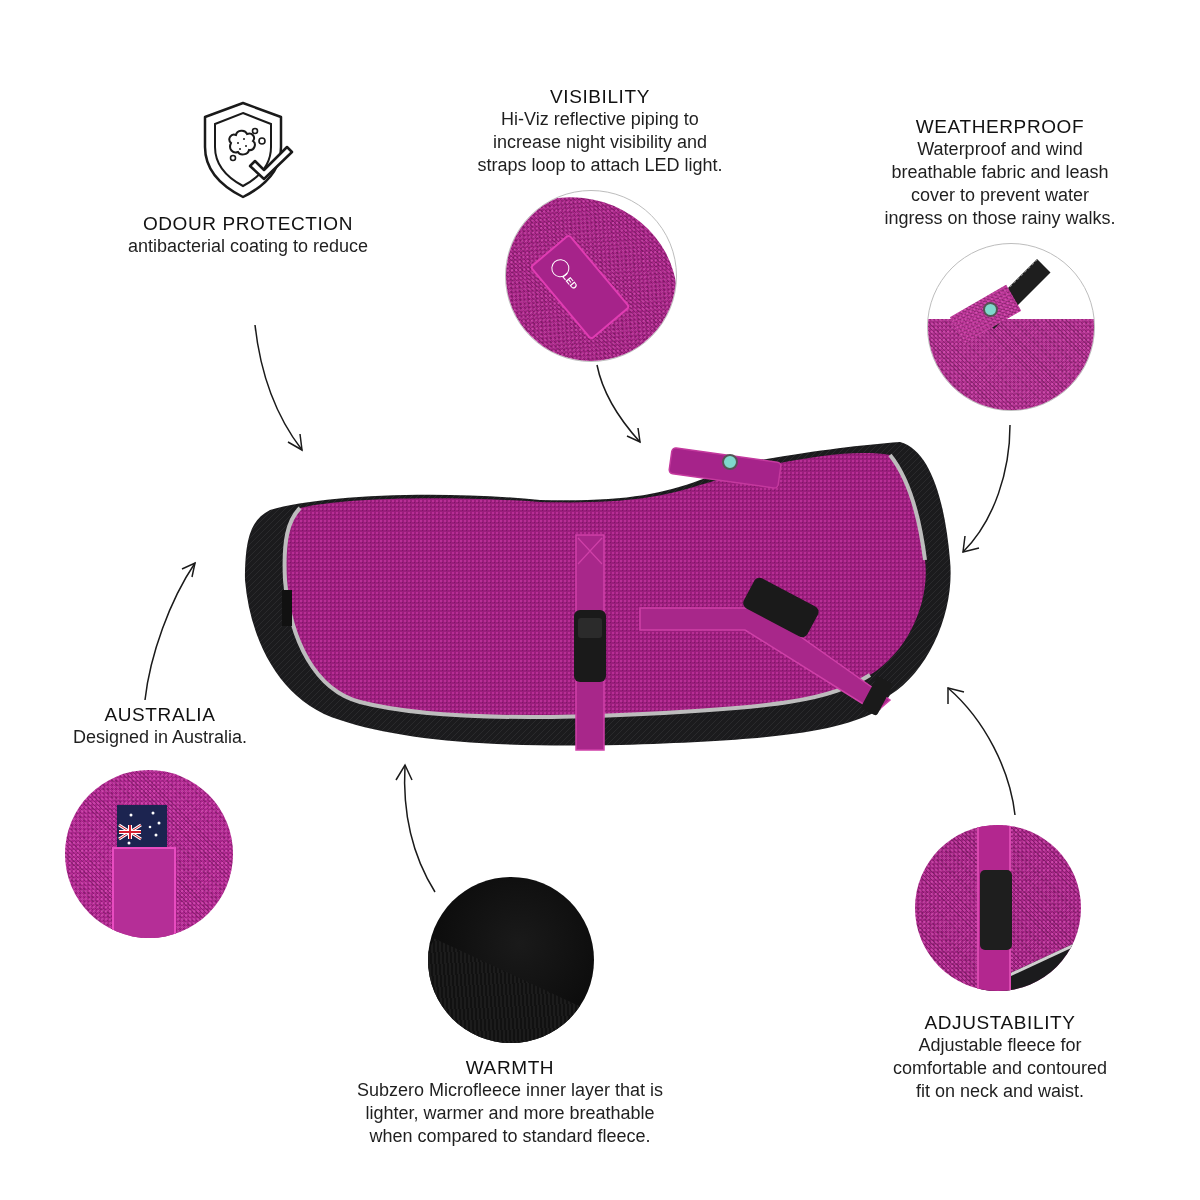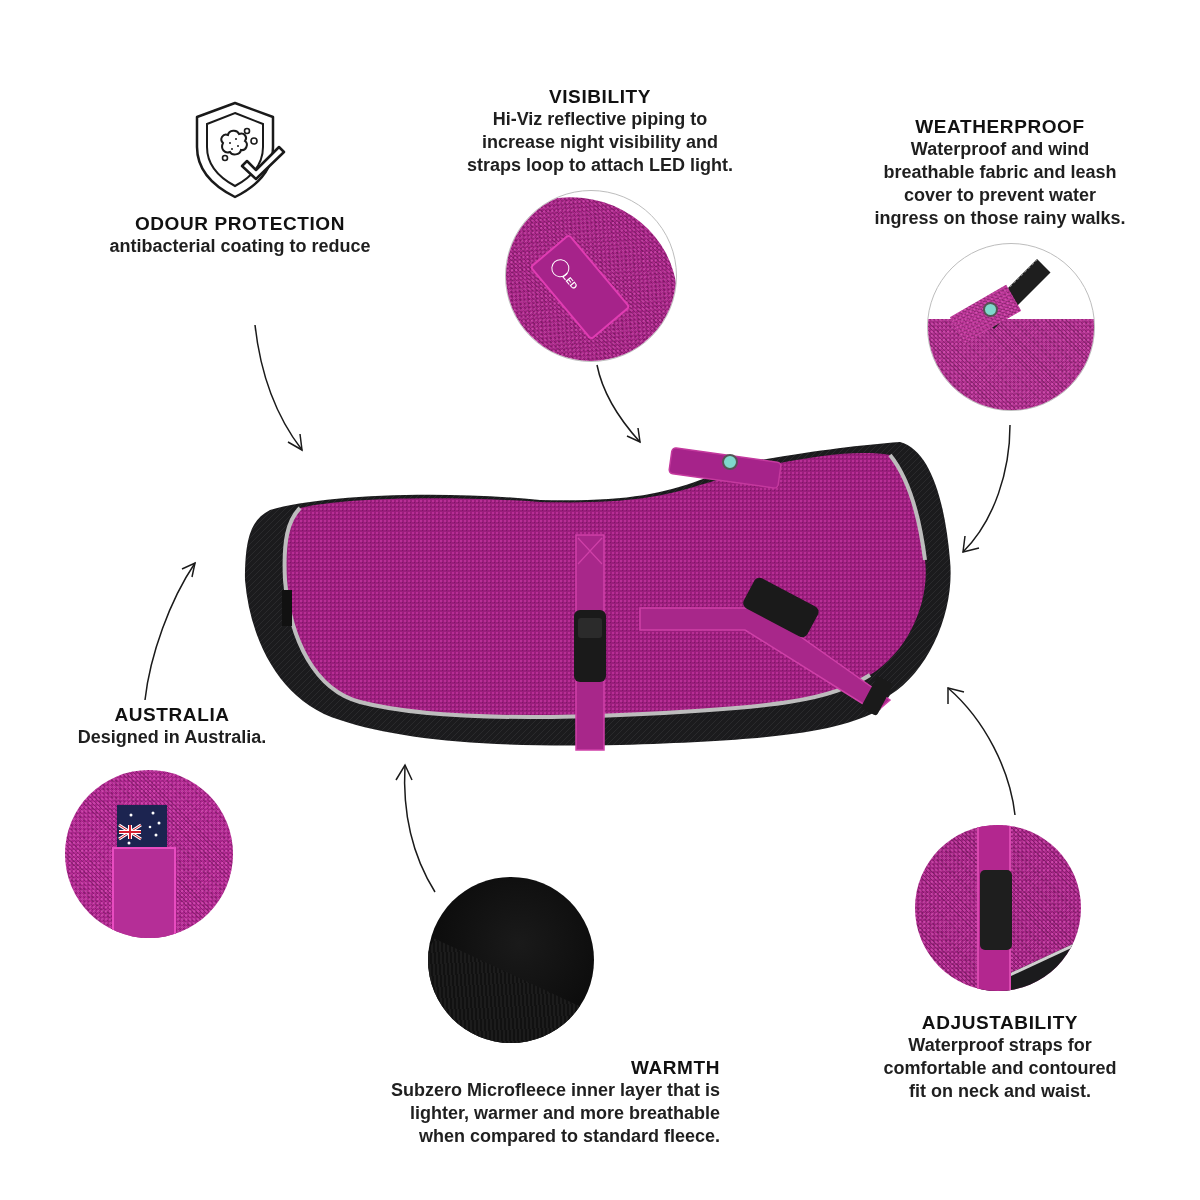--- a/index.html
+++ b/index.html
@@ -1,36 +1,36 @@
 <!DOCTYPE html>
 <html><head>
 <meta charset="utf-8">
 <style>
   html, body { margin:0; padding:0; background:#ffffff; }
   body { width:1200px; height:1200px; position:relative; overflow:hidden;
          font-family:"Liberation Sans", sans-serif; color:#1a1a1a; }
   .feature { position:absolute; text-align:center; }
-  .feature h2 { margin:0; font-size:19px; font-weight:700; letter-spacing:0.6px; line-height:22px; color:#111; }
-  .feature p { margin:0; font-size:18px; line-height:23px; font-weight:700; color:#1f1f1f; }
+  .feature h2 { margin:0; font-size:19px; font-weight:400; letter-spacing:0.6px; line-height:22px; color:#111; }
+  .feature p { margin:0; font-size:18px; line-height:23px; font-weight:400; color:#1f1f1f; }
   .circle { position:absolute; border-radius:50%; overflow:hidden; }
   .fabric {
     background-color:#9c1f7e;
     background-image:
       radial-gradient(circle at 30% 30%, rgba(255,120,220,0.35) 0 1px, transparent 1.5px),
       repeating-linear-gradient(45deg, rgba(0,0,0,0.18) 0 1px, transparent 1px 3px),
       repeating-linear-gradient(-45deg, rgba(255,90,200,0.18) 0 1px, transparent 1px 3px);
     background-size: 4px 4px, auto, auto;
   }
   .arrow { position:absolute; overflow:visible; }
   svg { display:block; }
 </style>
 </head>
 <body>
 
-<div class="feature" style="left:60px; top:95px; width:360px;">
+<div class="feature" style="left:68px; top:95px; width:360px;">
   <div style="margin:0 auto 8px auto; width:110px; height:110px;">
     <svg width="110" height="110" viewBox="0 0 110 110">
       <path d="M50 8 L88 22 L88 52 C88 76 70 92 50 102 C30 92 12 76 12 52 L12 22 Z" fill="none" stroke="#1a1a1a" stroke-width="2.5" stroke-linejoin="round"></path>
       <path d="M50 18 L78 29 L78 52 C78 70 65 83 50 91 C35 83 22 70 22 52 L22 29 Z" fill="none" stroke="#1a1a1a" stroke-width="2"></path>
       <path d="M38 48 C34 44 38 38 43 40 C44 35 52 34 54 39 C59 37 63 42 60 46 C64 49 61 56 56 55 C55 60 47 61 45 57 C40 59 35 54 38 48 Z" fill="none" stroke="#1a1a1a" stroke-width="2"></path>
       <circle cx="62" cy="36" r="2.5" fill="none" stroke="#1a1a1a" stroke-width="1.6"></circle>
       <circle cx="69" cy="46" r="3" fill="none" stroke="#1a1a1a" stroke-width="1.6"></circle>
       <circle cx="40" cy="63" r="2.5" fill="none" stroke="#1a1a1a" stroke-width="1.6"></circle>
       <circle cx="45" cy="48" r="1" fill="#1a1a1a"></circle>
         <circle cx="51" cy="44" r="1" fill="#1a1a1a"></circle>
@@ -64,21 +64,21 @@
   <p>cover to prevent water</p>
   <p>ingress on those rainy walks.</p>
 </div>
 <div class="circle" style="left:927px; top:243px; width:166px; height:166px; border:1px solid #bdbdbd; background:#fff;">
   <div class="fabric" style="position:absolute; left:-5px; top:75px; width:180px; height:100px; background-color:#a52a86;"></div>
   <div style="position:absolute; left:78px; top:10px; width:18px; height:80px; background:#1e1e1e; transform:rotate(45deg); border-left:1px dashed #888;"></div>
   <div class="fabric" style="position:absolute; left:25px; top:55px; width:65px; height:30px; background-color:#b02f8e; transform:rotate(-30deg);"></div>
   <div style="position:absolute; left:55px; top:58px; width:11px; height:11px; border-radius:50%; background:#7fd8cc; border:2px solid #555;"></div>
 </div>
 
-<div class="feature" style="left:32px; top:704px; width:280px;">
+<div class="feature" style="left:20px; top:704px; width:280px;">
   <h2>AUSTRALIA</h2>
   <p>Designed in Australia.</p>
 </div>
 <div class="circle fabric" style="left:65px; top:770px; width:168px; height:168px; background-color:#a8238a;">
   <div style="position:absolute; left:52px; top:35px; width:50px; height:42px; background:#1c2450;">
     <svg width="50" height="42" viewBox="0 0 50 42">
       <rect x="2" y="20" width="22" height="14" fill="#1c2450"></rect>
       <path d="M2 20 L24 34 M24 20 L2 34" stroke="#fff" stroke-width="3"></path>
       <path d="M2 20 L24 34 M24 20 L2 34" stroke="#d32030" stroke-width="1"></path>
       <path d="M13 20 V34 M2 27 H24" stroke="#fff" stroke-width="4"></path>
@@ -87,33 +87,33 @@
         <circle cx="36" cy="8" r="1.5" fill="#fff"></circle>
       <circle cx="42" cy="18" r="1.5" fill="#fff"></circle>
         <circle cx="33" cy="22" r="1.3" fill="#fff"></circle>
       <circle cx="39" cy="30" r="1.5" fill="#fff"></circle>
         <circle cx="12" cy="38" r="1.5" fill="#fff"></circle>
     </svg>
   </div>
   <div style="position:absolute; left:47px; top:77px; width:60px; height:100px; background:#b52e97; border:2px solid #e84cc0;"></div>
 </div>
 
-<div class="feature" style="left:300px; top:1057px; width:420px;text-align:right;">
+<div class="feature" style="left:300px; top:1057px; width:420px;">
   <h2>WARMTH</h2>
   <p>Subzero Microfleece inner layer that is</p>
   <p>lighter, warmer and more breathable</p>
   <p>when compared to standard fleece.</p>
 </div>
 <div class="circle" style="left:428px; top:877px; width:166px; height:166px; background:radial-gradient(circle at 55% 40%, #1a1a1a, #0b0b0b 70%);">
   <div style="position:absolute; left:-20px; top:100px; width:200px; height:80px; background:repeating-linear-gradient(60deg, #1c1c1c 0 2px, #111 2px 4px); transform:rotate(25deg);"></div>
 </div>
 
 <div class="feature" style="left:840px; top:1012px; width:320px;">
   <h2>ADJUSTABILITY</h2>
-  <p>Waterproof straps for</p>
+  <p>Adjustable fleece for</p>
   <p>comfortable and contoured</p>
   <p>fit on neck and waist.</p>
 </div>
 <div class="circle fabric" style="left:915px; top:825px; width:166px; height:166px; background-color:#9e2180;">
   <div style="position:absolute; left:70px; top:130px; width:140px; height:50px; background:#1b1b1d; transform:rotate(-25deg); border-top:3px solid #cfcfcf;"></div>
   <div style="position:absolute; left:62px; top:-10px; width:30px; height:200px; background:#b3278f; border-left:2px solid #d948b0; border-right:2px solid #d948b0;"></div>
   <div style="position:absolute; left:65px; top:45px; width:32px; height:80px; background:#1e1e1e; border-radius:5px;"></div>
 </div>
 
 <div style="position:absolute; left:240px; top:440px; width:720px; height:320px;">

